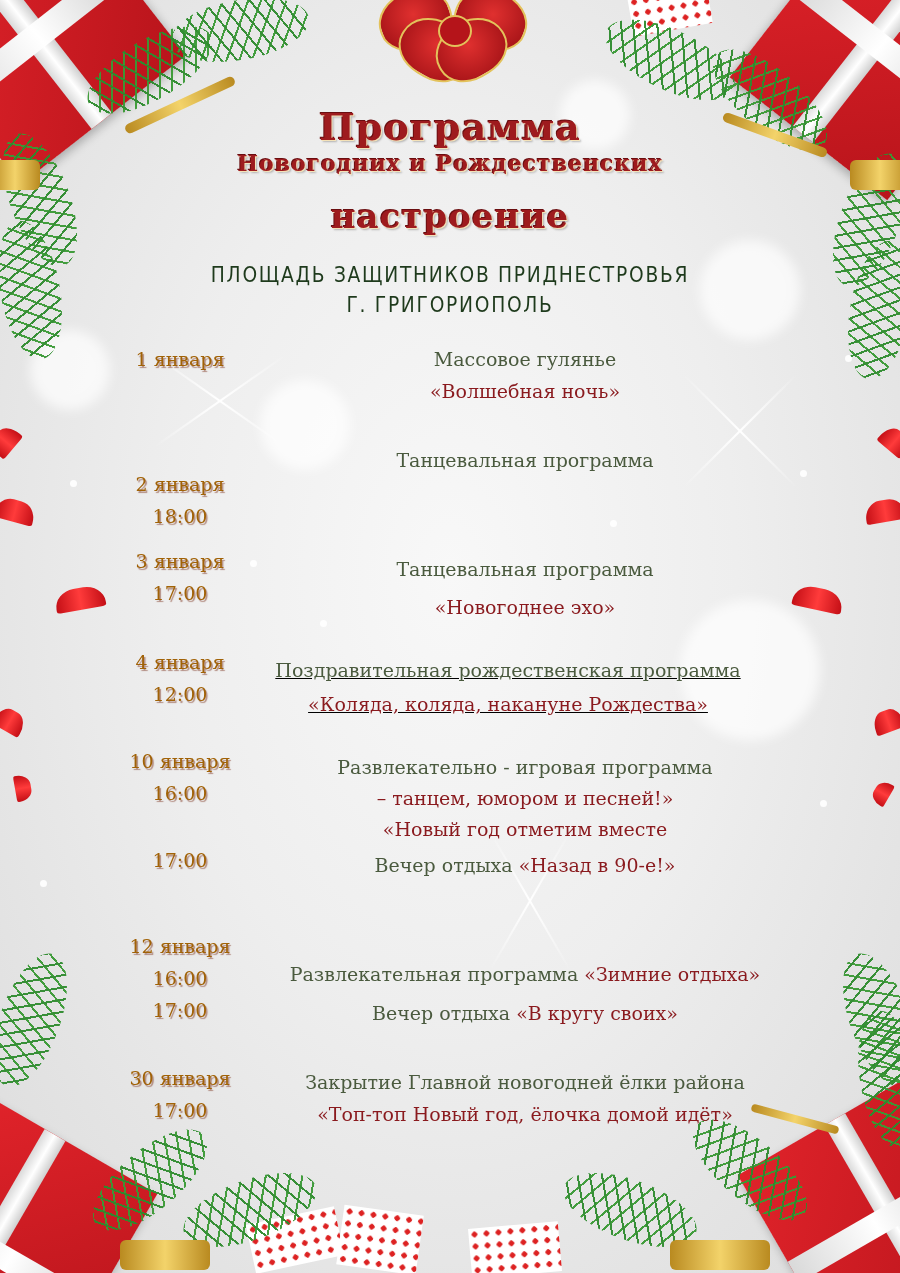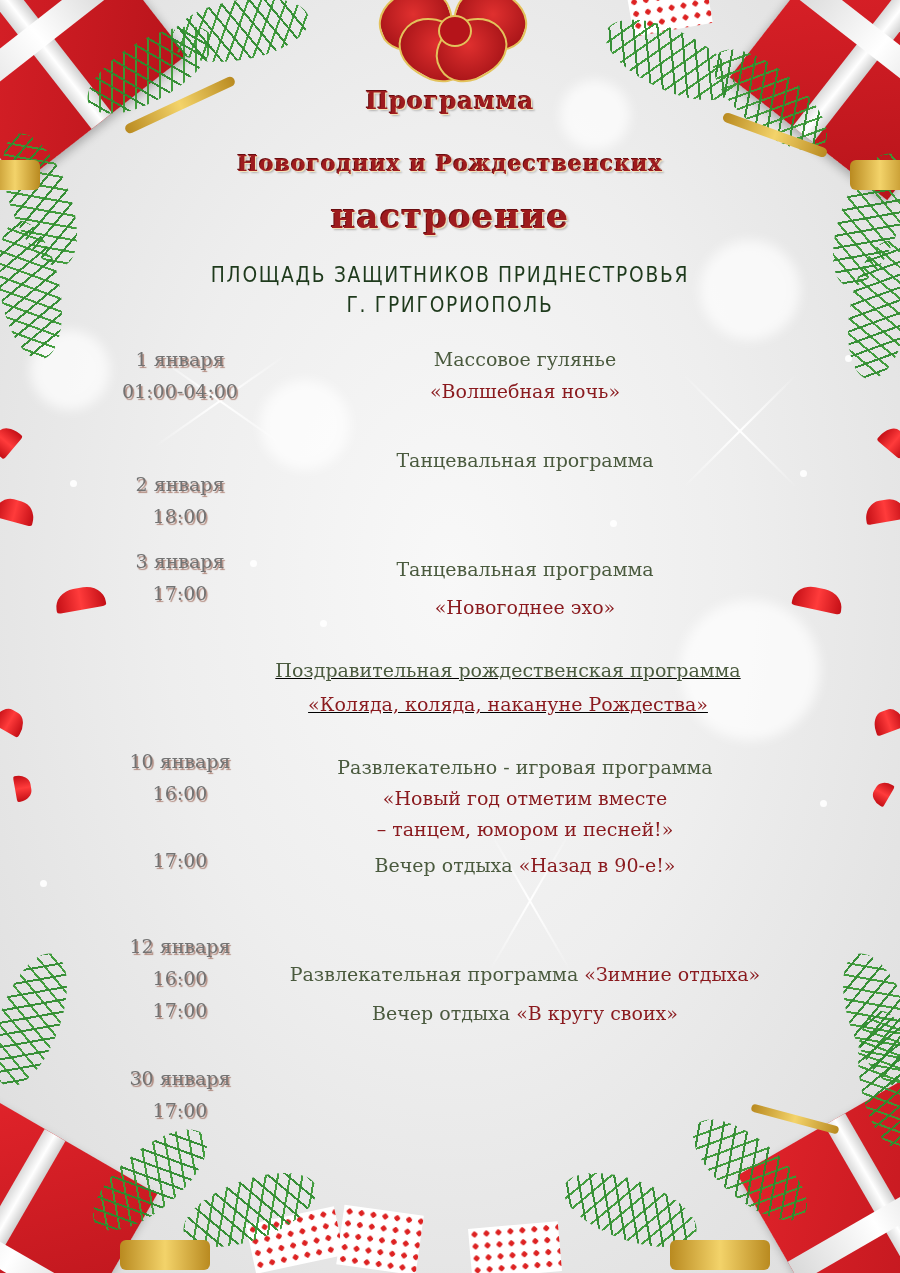--- a/index.html
+++ b/index.html
@@ -45,30 +45,30 @@
   .bow .l3 { left: 20px; top: 40px; transform: rotate(30deg); }
   .bow .l4 { right: 20px; top: 40px; transform: rotate(-30deg); }
   .bow .knot { position: absolute; left: 60px; top: 35px; width: 30px; height: 28px; background: #b5141a; border-radius: 50%; border: 2px solid #e3c25b; }
 
   .confetti { position: absolute; width: 50px; height: 22px; background: linear-gradient(90deg, #c40f16, #ff3b3b, #c40f16); border-radius: 40% 40% 10% 10% / 80% 80% 10% 10%; }
 
   
   .title { position: absolute; left: 0; right: 0; text-align: center; color: #9e1b1e;
     font-family: "DejaVu Serif", serif; font-weight: bold; letter-spacing: 1px;
     text-shadow: 1px 1px 0 #f4e2b8, -1px -1px 0 #6a0e10, 2px 2px 2px rgba(0,0,0,.25); }
-  .t1 { top: 86px; font-size: 24px; }
+  .t1 { top: 104px; font-size: 38px; }
   .t2 { top: 150px; font-size: 22px; }
   .t3 { top: 196px; font-size: 34px; }
 
   .venue { position: absolute; left: 0; right: 0; text-align: center; color: #1e3a1c;
     font-family: "DejaVu Sans", sans-serif; font-size: 22px; letter-spacing: 2px; transform: scaleX(.85); }
   .v1 { top: 262px; }
   .v2 { top: 292px; }
 
-  .when { position: absolute; width: 170px; left: 95px; text-align: center; color: #737373;
+  .when { position: absolute; width: 170px; left: 95px; text-align: center; color: #a16207;
     font-family: "DejaVu Serif", serif; font-size: 19px; text-shadow: 1.5px 1.5px 1px rgba(130,60,40,.55); line-height: 32px; }
   .what { position: absolute; left: 240px; width: 570px; text-align: center;
     font-family: "DejaVu Serif", serif; font-size: 19px; line-height: 32px; }
   .kind { color: #4a5a3e; }
   .name { color: #8a1a1e; }
 </style>
 </head>
 <body>
 
 <div class="poster">
@@ -146,21 +146,20 @@
   </div>
 
   <div class="title t1">Программа</div>
   <div class="title t2">Новогодних и Рождественских</div>
   <div class="title t3">настроение</div>
   <div class="venue v1">ПЛОЩАДЬ ЗАЩИТНИКОВ ПРИДНЕСТРОВЬЯ</div>
   <div class="venue v2">Г. ГРИГОРИОПОЛЬ</div>
 
   <div class="when" style="top:343px;">
     <div>1 января</div>
-    <div>01:00-04:00</div>
   </div>
   <div class="what" style="top:343px;">
     <div class="kind">Массовое гулянье</div>
     <div class="name">«Волшебная ночь»</div>
   </div>
 
   <div class="when" style="top:444px;margin-top:24px;">
     <div>2 января</div>
     <div>18:00</div>
   </div>
@@ -171,34 +170,36 @@
   <div class="when" style="top:545px;">
     <div>3 января</div>
     <div>17:00</div>
   </div>
   <div class="what" style="top:550px;line-height:38px;">
     <div class="kind">Танцевальная программа</div>
     <div class="name">«Новогоднее эхо»</div>
   </div>
 
   <div class="when" style="top:646px;">
+    <div>4 января</div>
+    <div>12:00</div>
   </div>
   <div class="what" style="top:653px;left:213px;width:590px;line-height:34px;text-decoration:underline;">
     <div class="kind">Поздравительная рождественская программа</div>
     <div class="name">«Коляда, коляда, накануне Рождества»</div>
   </div>
 
   <div class="when" style="top:745px;">
     <div>10 января</div>
     <div>16:00</div>
   </div>
   <div class="what" style="top:752px;line-height:31px;">
     <div class="kind">Развлекательно - игровая программа</div>
+    <div class="name">– танцем, юмором и песней!»</div>
     <div class="name">«Новый год отметим вместе</div>
-    <div class="name">– танцем, юмором и песней!»</div>
   </div>
   <div class="when" style="top:844px;">17:00</div>
   <div class="what" style="top:849px;">
     <span class="kind">Вечер отдыха</span>
     <span class="name">«Назад в 90-е!»</span>
   </div>
 
   <div class="when" style="top:930px;">
     <div>12 января</div>
     <div>16:00</div>
@@ -210,13 +211,17 @@
   </div>
   <div class="what" style="top:997px;">
     <span class="kind">Вечер отдыха</span>
     <span class="name">«В кругу своих»</span>
   </div>
 
   <div class="when" style="top:1062px;">
     <div>30 января</div>
     <div>17:00</div>
   </div>
+  <div class="what" style="top:1066px;left:235px;width:580px;">
+    <div class="kind">Закрытие  Главной новогодней ёлки района</div>
+    <div class="name">«Топ-топ Новый год, ёлочка домой идёт»</div>
+  </div>
 </div>
 
 </body></html>

